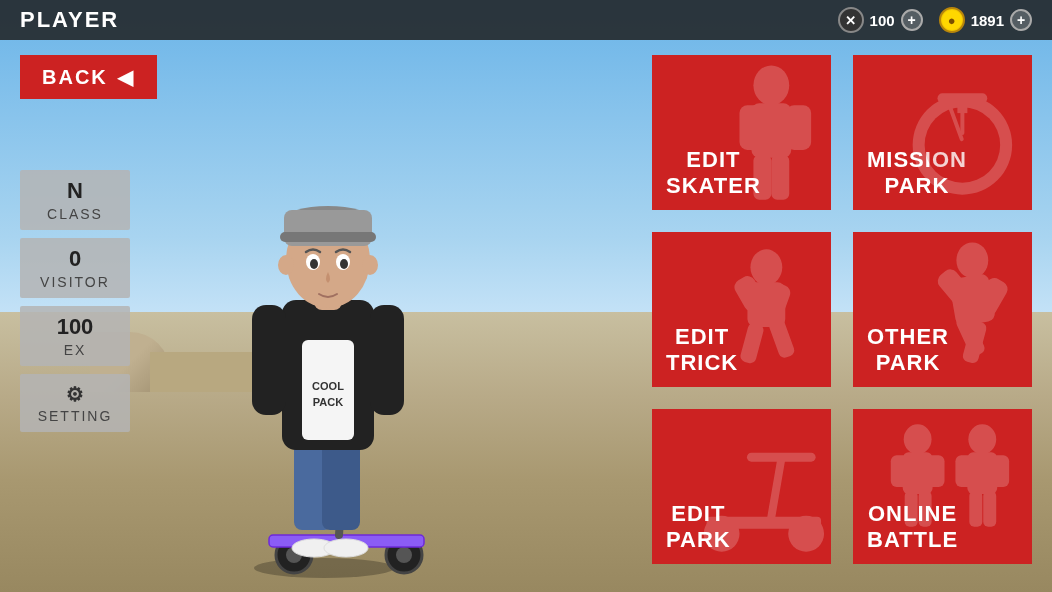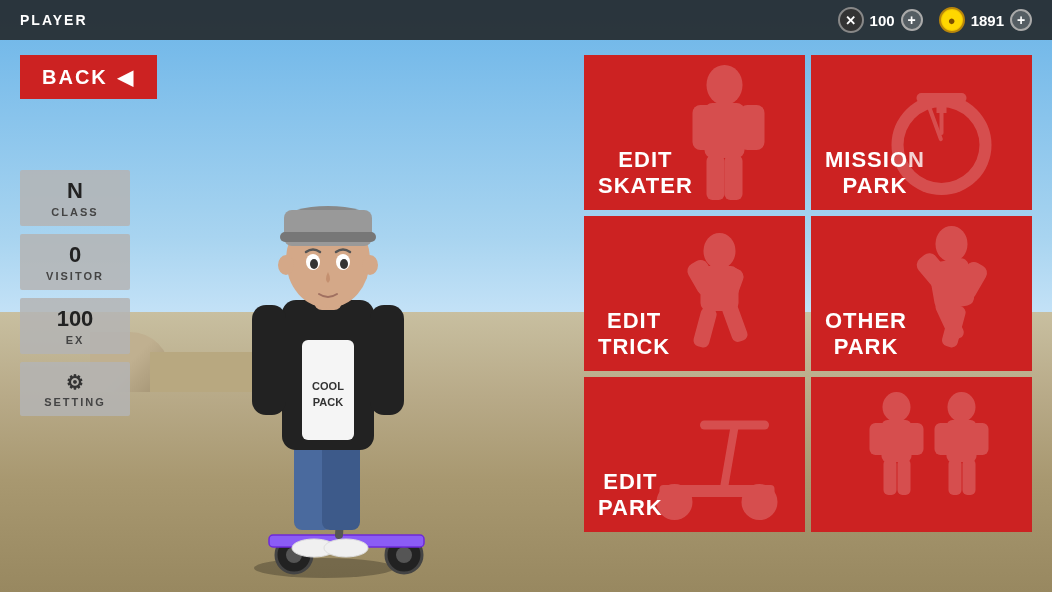--- a/index.html
+++ b/index.html
@@ -72,21 +72,21 @@
       background: rgba(30,30,30,0.85);
       display: flex;
       align-items: center;
       justify-content: space-between;
       padding: 0 20px;
       z-index: 10;
     }
 
     #header-title {
       color: white;
-      font-size: 14px;
+      font-size: 22px;
       font-weight: 900;
       letter-spacing: 2px;
       text-transform: uppercase;
     }
 
     #header-right {
       display: flex;
       align-items: center;
       gap: 16px;
     }
@@ -181,22 +181,22 @@
 
     .stat-value {
       color: #222;
       font-size: 22px;
       font-weight: 900;
       line-height: 1;
     }
 
     .stat-label {
       color: #444;
-      font-size: 11px;
-      font-weight: 700;
+      font-size: 14px;
+      font-weight: 400;
       letter-spacing: 2px;
       text-transform: uppercase;
       margin-top: 4px;
     }
 
     .setting-icon {
       font-size: 20px;
       color: #333;
     }
 
@@ -217,25 +217,25 @@
     #player-svg {
       width: 320px;
       height: 500px;
     }
 
     
     #menu-grid {
       position: absolute;
       right: 20px;
       top: 55px;
-      width: 448px;
+      width: 380px;
       display: grid;
       grid-template-columns: 1fr 1fr;
       grid-template-rows: repeat(3, 155px);
-      gap: 6px;
+      gap: 22px;
       z-index: 10;
     }
 
     .menu-btn {
       background: #cc2222;
       color: white;
       font-size: 22px;
       font-weight: 900;
       letter-spacing: 1px;
       text-transform: uppercase;
@@ -449,15 +449,16 @@
       <rect x="52" y="82" width="13" height="36" rx="5" fill="white"></rect>
       <rect x="66" y="82" width="13" height="36" rx="5" fill="white"></rect>
 
       <ellipse cx="130" cy="30" rx="14" ry="15" fill="white"></ellipse>
       <rect x="115" y="43" width="30" height="42" rx="6" fill="white"></rect>
       <rect x="103" y="46" width="18" height="32" rx="6" fill="white"></rect>
       <rect x="139" y="46" width="18" height="32" rx="6" fill="white"></rect>
       <rect x="117" y="82" width="13" height="36" rx="5" fill="white"></rect>
       <rect x="131" y="82" width="13" height="36" rx="5" fill="white"></rect>
     </svg>
+    <span>ONLINE<br>BATTLE</span>
   </button>
 
 </div>
 
 </body></html>

